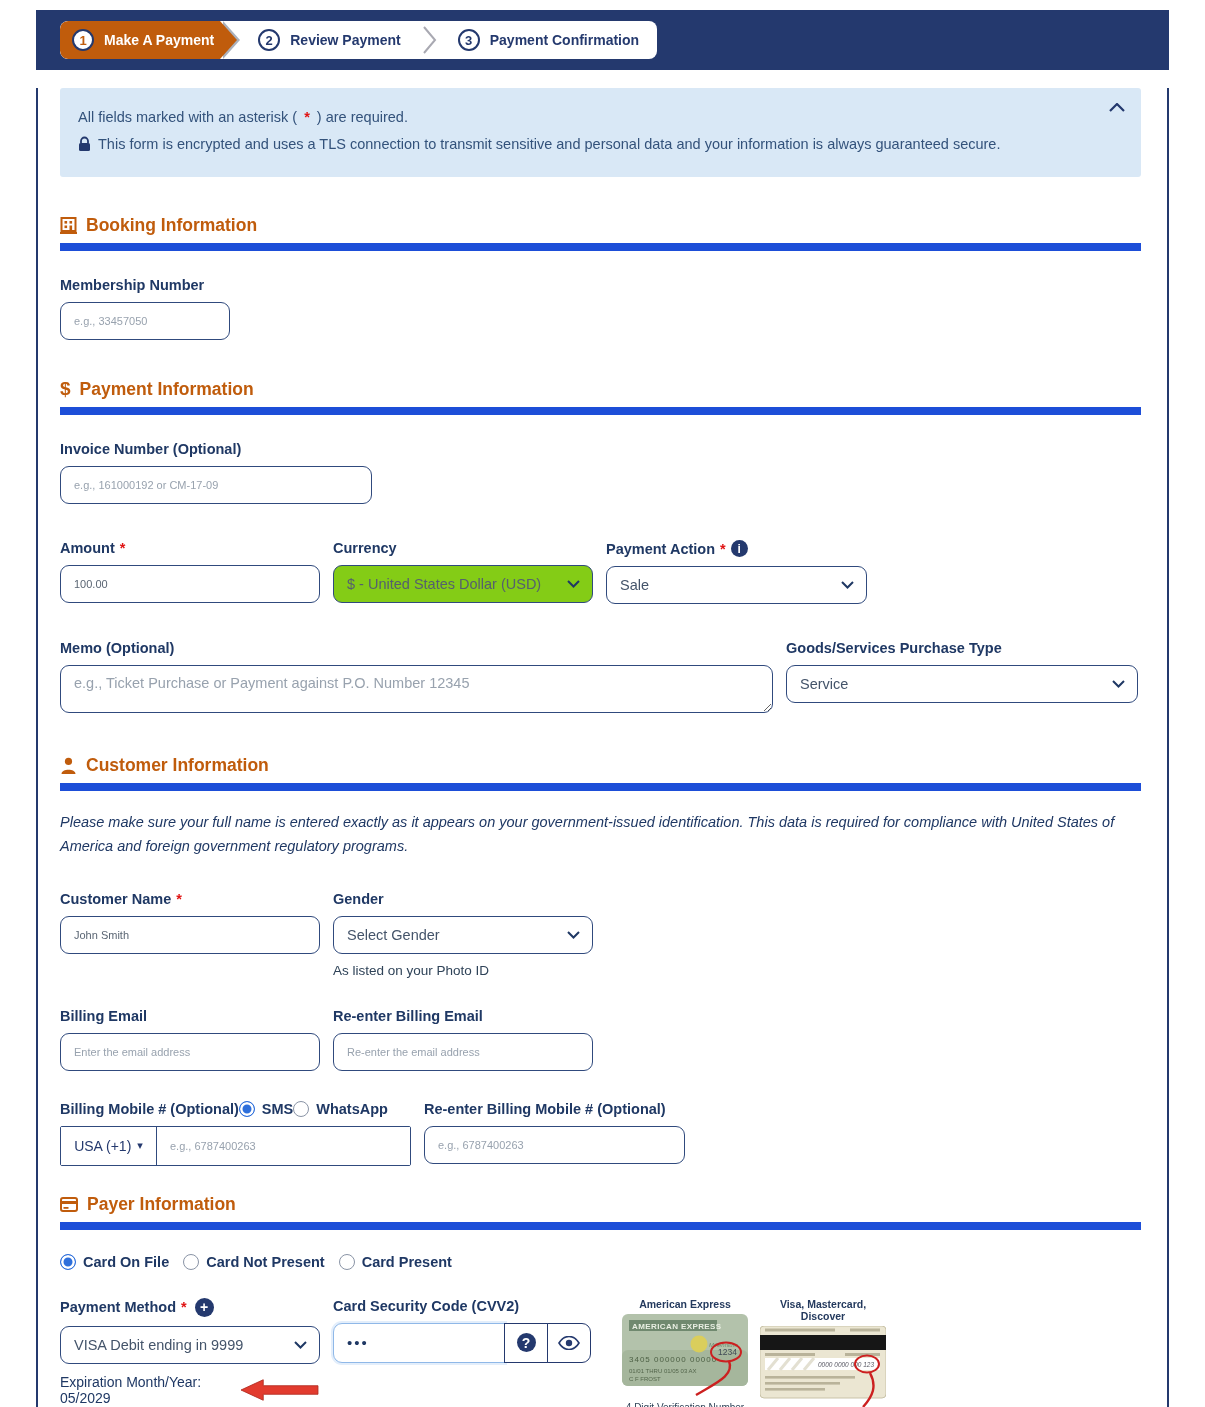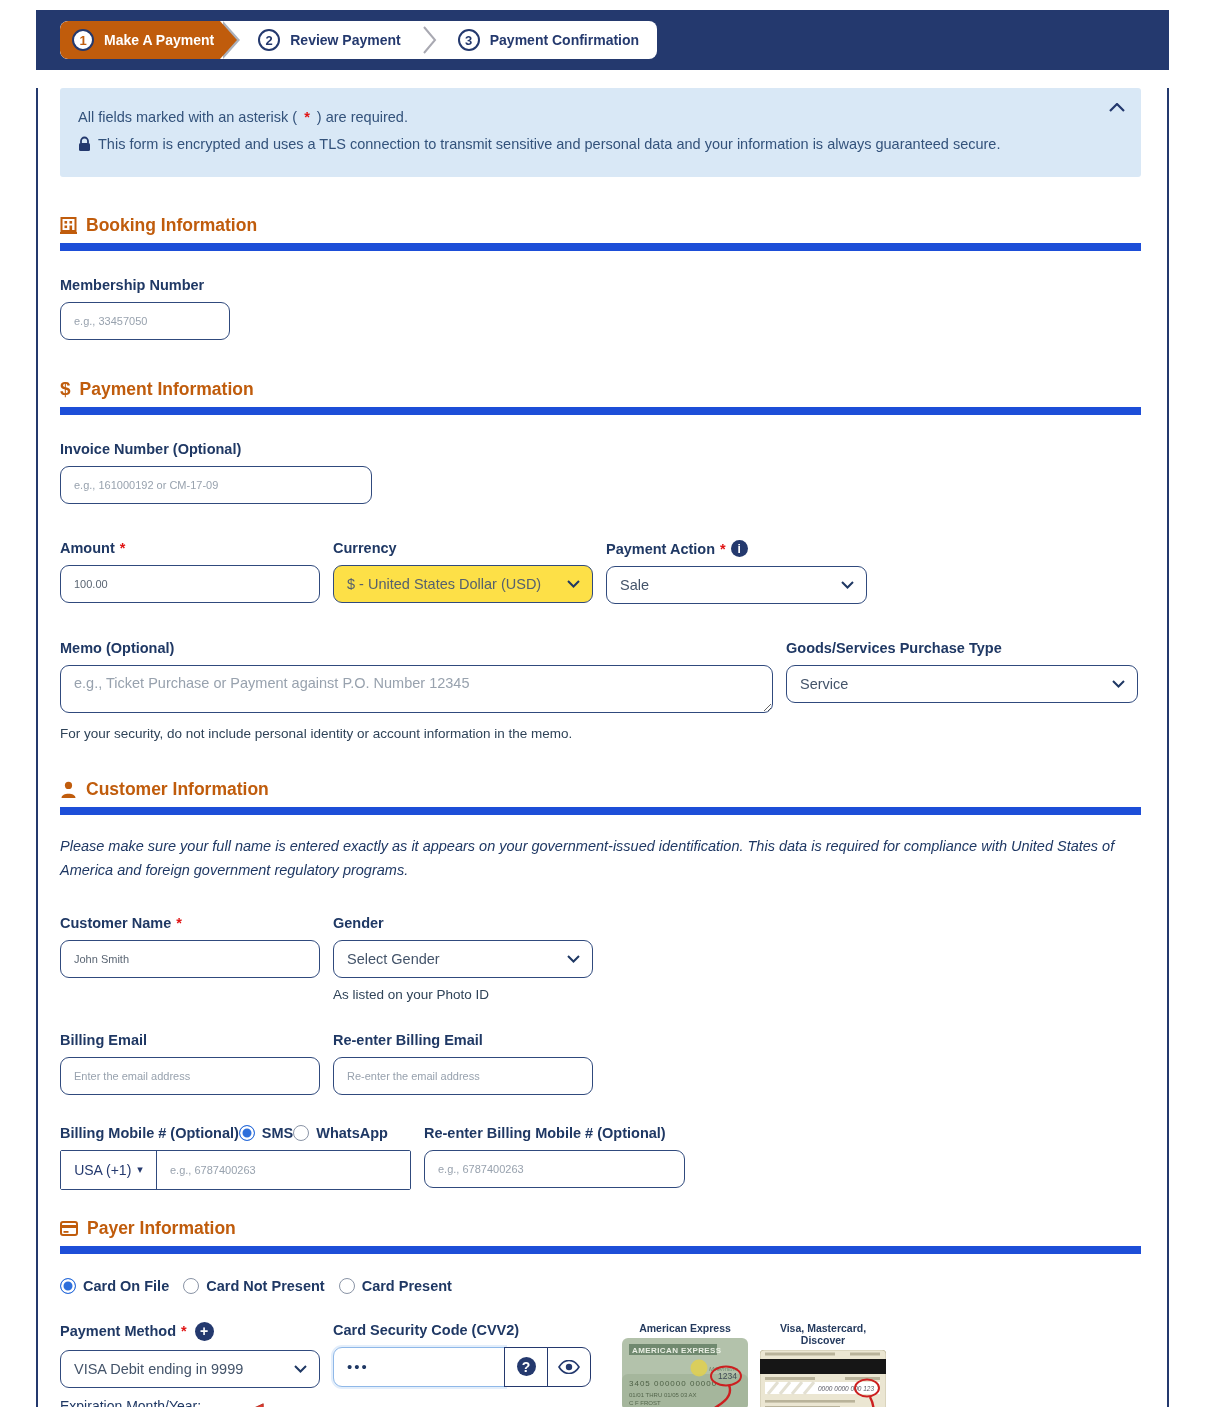--- a/index.html
+++ b/index.html
@@ -66,21 +66,21 @@
     font-size:11px; color:#5a6573; width:100%; background:#fff;
     font-family:inherit; outline:none;
   }
   .inp::placeholder { color:#98a2ae; opacity:1; }
   textarea.inp { height:48px; padding-top:9px; resize:both; font-size:14.5px; }
   .sel {
     height:38px; border:1px solid #304a7d; border-radius:9px; padding:0 12px 0 13px;
     display:flex; align-items:center; justify-content:space-between; gap:8px;
     font-size:14.5px; color:#44546a; background:#fff; cursor:pointer; white-space:nowrap;
   }
-  .sel.disabled { background:#fde047; color:#55606e; }
+  .sel.disabled { background:#84cc16; color:#55606e; }
   .row { display:flex; gap:13px; align-items:flex-start; }
   .w170{width:170px;} .w260{width:260px; flex:none;} .w352{width:352px; flex:none;} .w713{width:713px; flex:none;}
 
   .radio { width:16px; height:16px; border-radius:50%; display:inline-block; flex:none;
            border:1px solid #8a94a6; background:#fff; }
   .radio.checked { border:1.5px solid #2e6fdb; background:#2e6fdb; box-shadow:inset 0 0 0 2.5px #fff; }
   .radio-opt { display:inline-flex; align-items:center; gap:7px; cursor:pointer;
                font-weight:700; font-size:14.5px; color:#1f3864; }
 
   .phone-group { display:flex; width:351px; border:1.5px solid #304a7d; border-radius:2px; height:40px; }
@@ -231,21 +231,20 @@
         </div>
       </div>
     </div>
 
     <div class="row mt36">
       <div class="w713">
         <label class="lbl">
             <span class="plain">Memo (Optional)</span>
           </label>
         <textarea class="inp" placeholder="e.g., Ticket Purchase or Payment against P.O. Number 12345" style=""></textarea>
-        <div class="help">For your security, do not include personal identity or account information in the memo.</div>
       </div>
       <div class="w352">
         <label class="lbl">
             <span class="plain">Goods/Services Purchase Type</span>
           </label>
         <div class="sel">
           <span>Service</span>
           <svg width="13" height="8" viewBox="0 0 13 8">
               <path d="M1 1l5.5 5.5L12 1" stroke="#1f3864" stroke-width="2" fill="none"></path>
             </svg>

